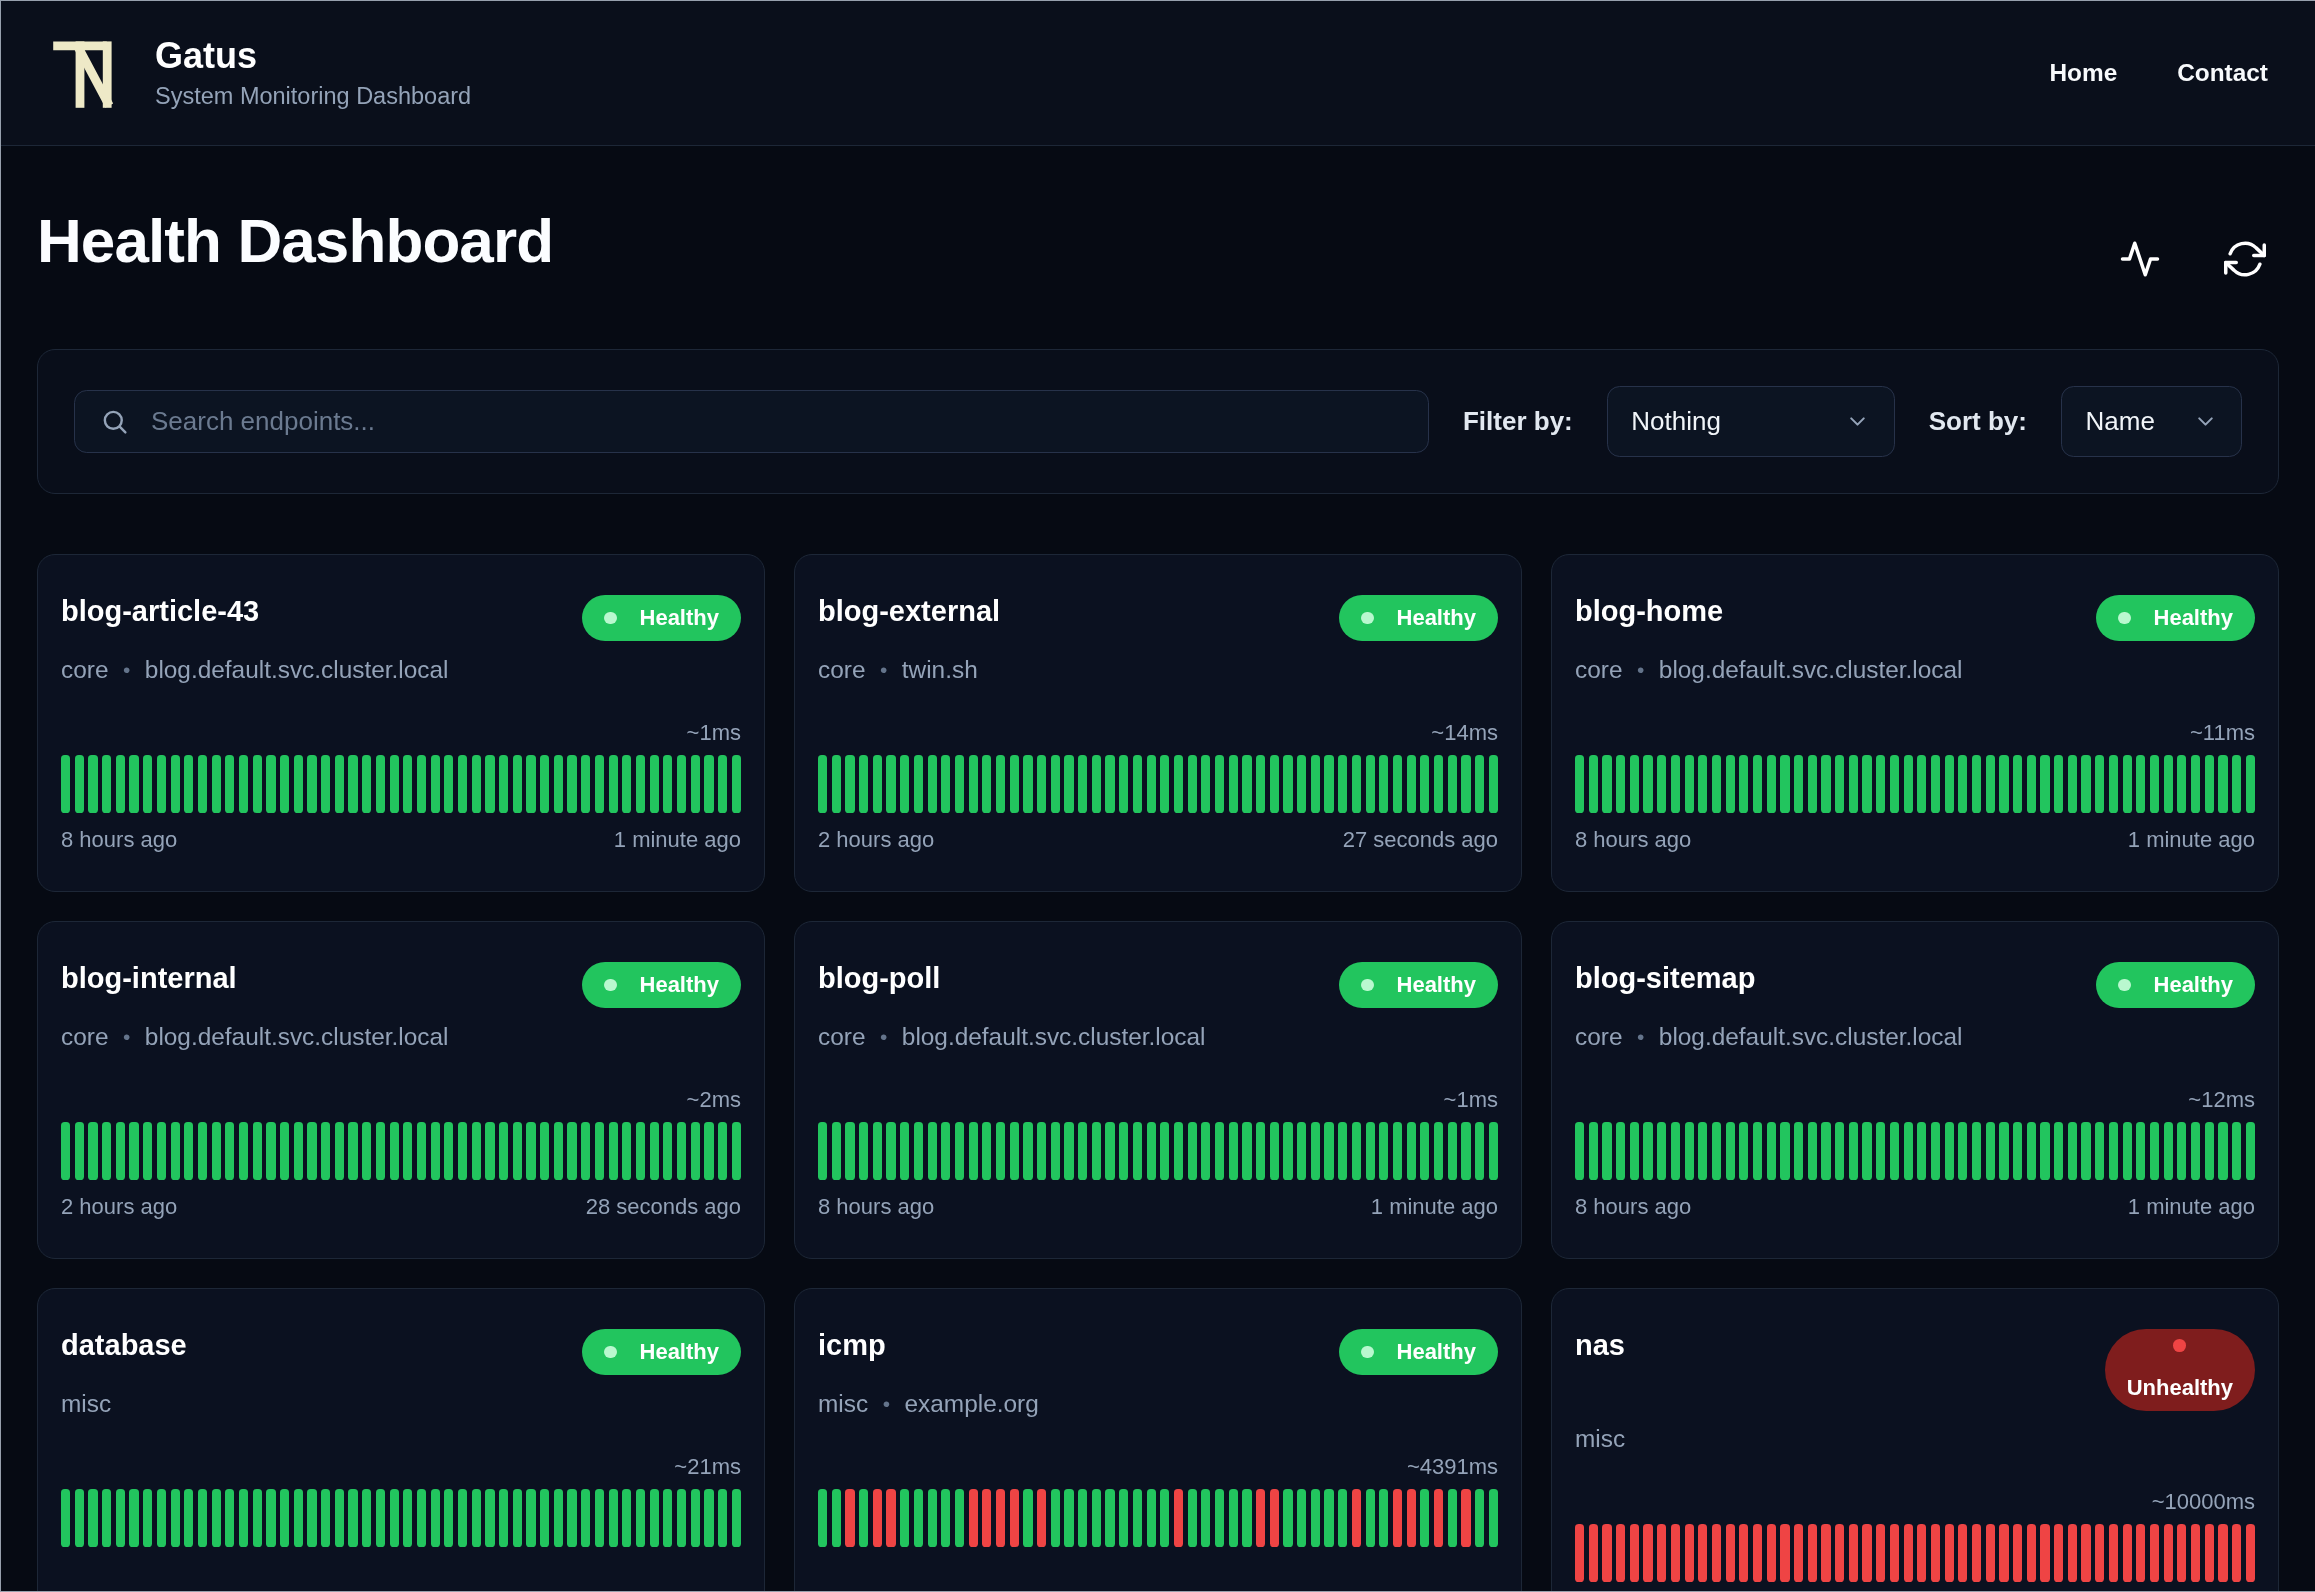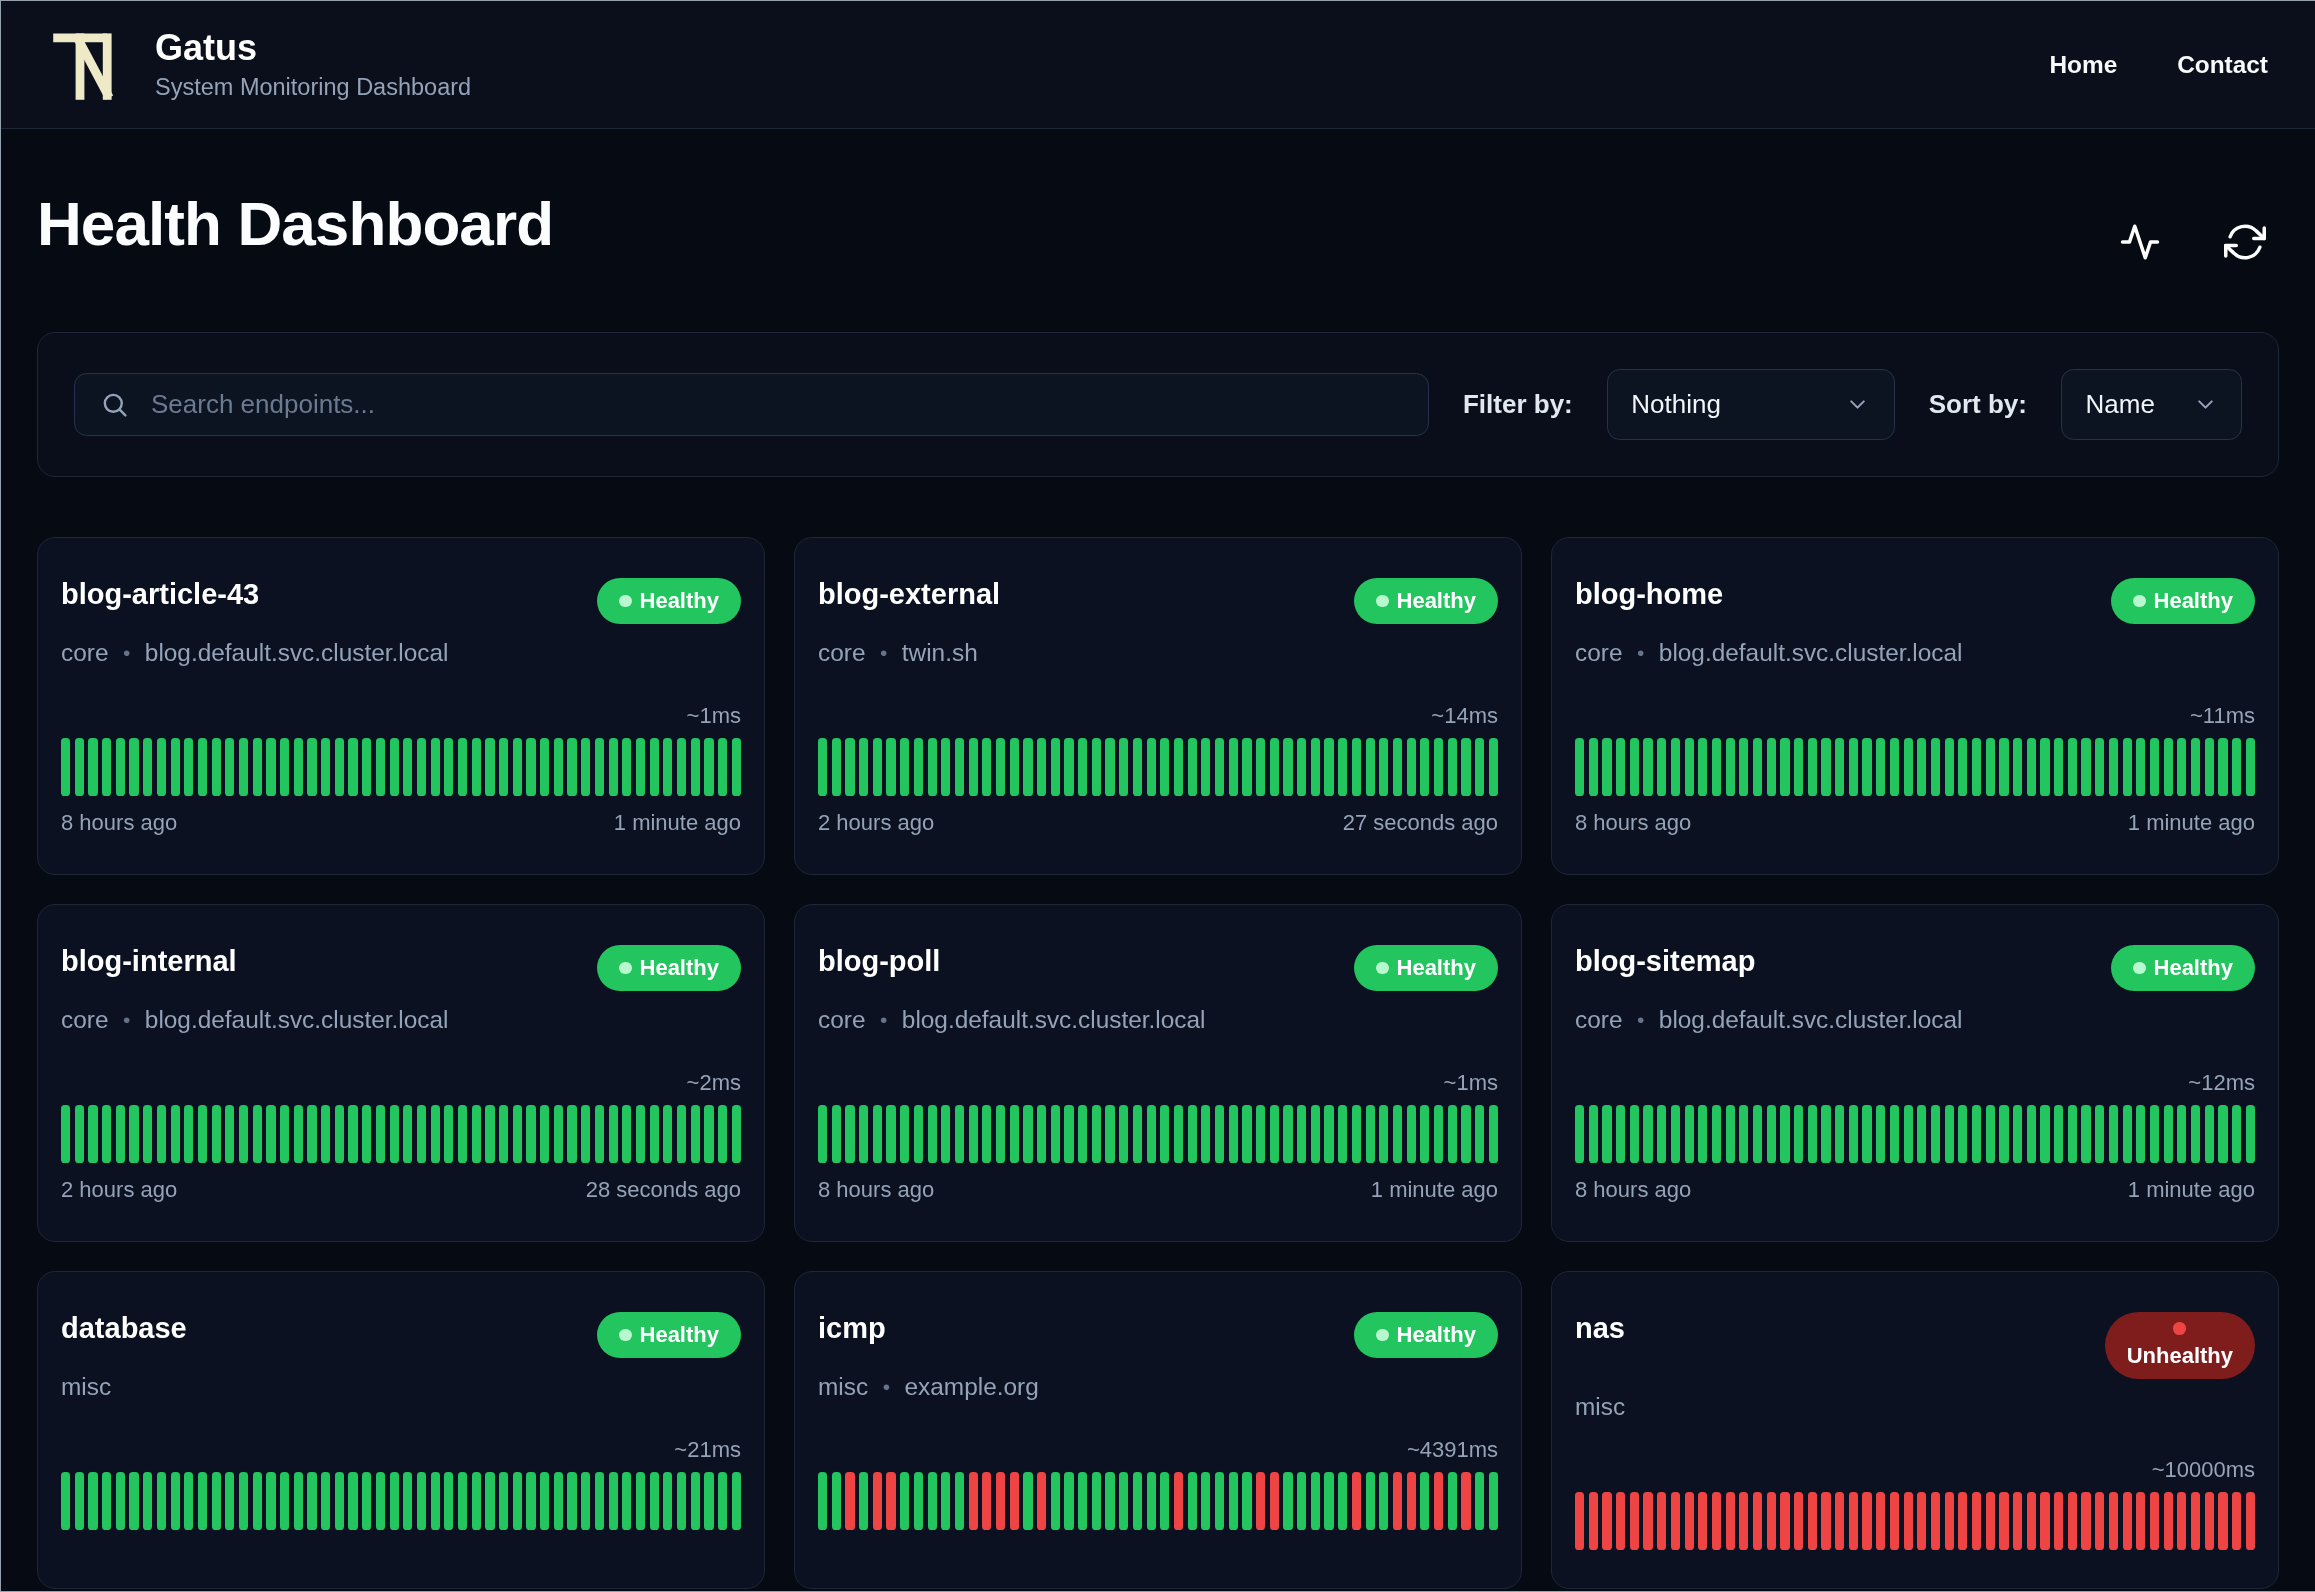--- a/index.html
+++ b/index.html
@@ -21,21 +21,21 @@
   *{box-sizing:border-box;}
   html,body{margin:0;padding:0;}
   body{
     width:2316px;height:1592px;overflow:hidden;
     background:var(--bg);color:var(--text);
     font-family:"Liberation Sans", sans-serif;
     border:1.8px solid #97a0ad;
   }
   
   .header{
-    display:flex;align-items:center;height:128px;padding:0 47px;
+    display:flex;align-items:center;height:145px;padding:0 47px;
     background:var(--header-bg);border-bottom:0.9px solid var(--border);
   }
   .logo{width:80px;height:80px;flex:0 0 auto;margin-right:27px;display:flex;align-items:center;justify-content:center;}
   .brand-title{font-size:36px;font-weight:700;line-height:1.1;color:#fff;}
   .brand-sub{font-size:23.5px;color:var(--muted);margin-top:7.2px;}
   .nav{margin-left:auto;display:flex;gap:60px;}
   .nav a{color:#f8fafc;font-size:24.4px;font-weight:600;text-decoration:none;}
   
   .main{padding:54px 36px 0;}
   .page-head{display:flex;justify-content:space-between;align-items:center;}
@@ -73,21 +73,21 @@
   .select svg{width:25px;height:25px;stroke:var(--muted);fill:none;stroke-width:2;stroke-linecap:round;stroke-linejoin:round;}
   
   .grid{margin-top:60px;display:grid;grid-template-columns:repeat(3,1fr);gap:29px;}
   .card{
     background:var(--card-bg);border:0.9px solid var(--border);border-radius:18px;
     padding:40px 23px 38px;cursor:pointer;
   }
   .card-top{display:flex;justify-content:space-between;align-items:flex-start;gap:18px;}
   .ep-name{margin:0;font-size:29px;font-weight:700;color:#ffffff;}
   .badge{
-    display:flex;align-items:center;gap:8px;flex:0 0 auto;
+    display:flex;align-items:center;gap:23px;flex:0 0 auto;
     padding:10px 22px;border-radius:904px;font-size:22px;font-weight:700;color:#fff;
   }
   .badge .dot{width:12.7px;height:12.7px;border-radius:50%;}
   .badge.healthy{background:var(--green);}
   .badge.healthy .dot{background:var(--green-dot);}
   .badge.unhealthy{background:var(--red-badge);flex-direction:column;}
   .badge.unhealthy .dot{background:var(--red);}
   .ep-meta{margin-top:14.5px;display:flex;align-items:center;gap:14.5px;font-size:24.4px;color:var(--muted);}
   .ep-meta .sep{color:#64748b;font-size:21px;}
   .latency{margin-top:36px;text-align:right;font-size:22px;color:var(--muted);}

